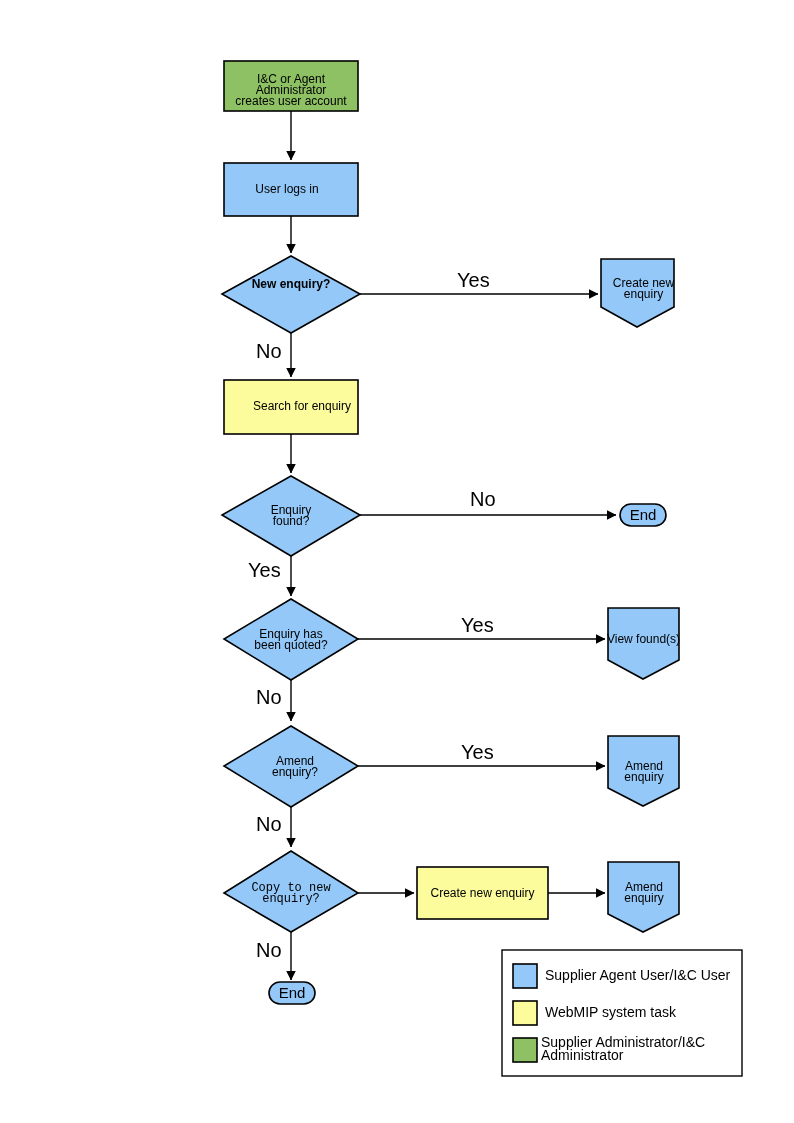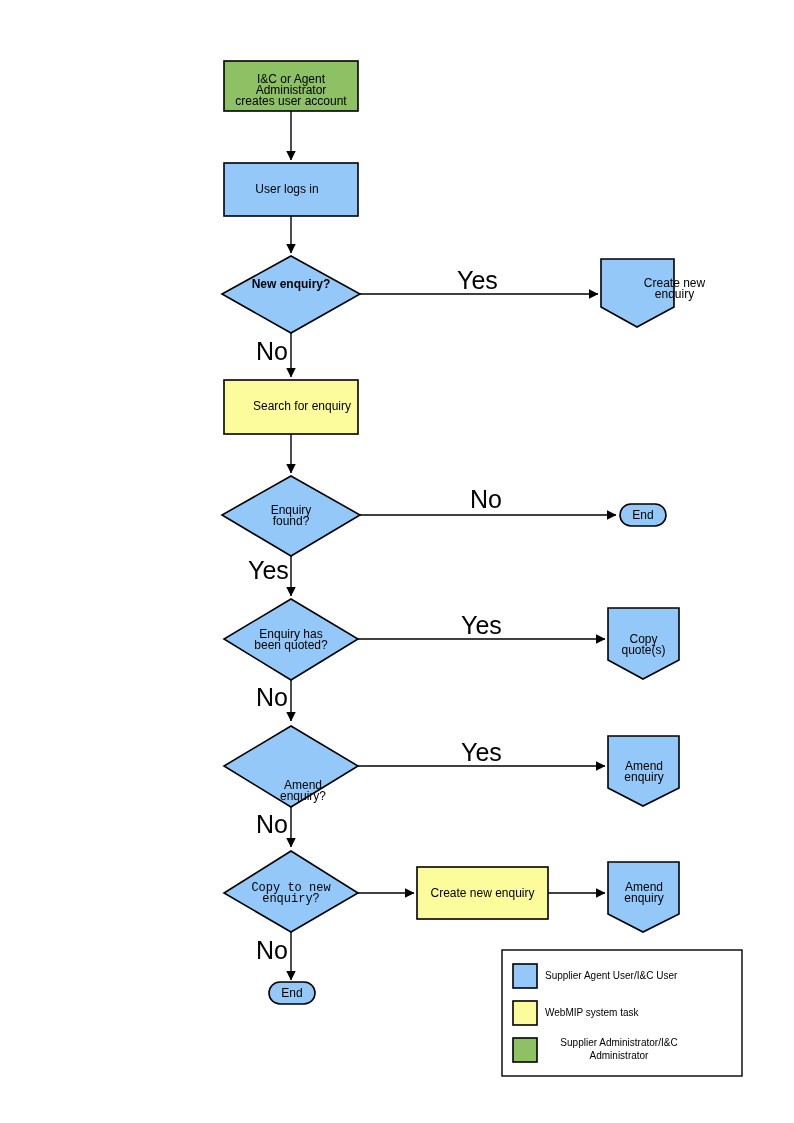--- a/index.html
+++ b/index.html
@@ -29,37 +29,37 @@
     font-family: "Liberation Sans", sans-serif;
     font-size: 12px;
     line-height: 11px;
     pointer-events: none;
     white-space: pre-line;
   }
   .edge-label {
     position: absolute;
     color: #000000;
     font-family: "Liberation Sans", sans-serif;
-    font-size: 25px;
+    font-size: 20px;
     line-height: 21px;
   }
   .legend-label {
     position: absolute;
     color: #000000;
     font-family: "Liberation Sans", sans-serif;
-    font-size: 10px;
+    font-size: 14px;
     line-height: 13px;
     white-space: pre-line;
   }
   .terminator-label {
     position: absolute;
     text-align: center;
     color: #000000;
     font-family: "Liberation Sans", sans-serif;
-    font-size: 12px;
+    font-size: 15px;
     line-height: 10px;
   }
 </style>
 </head>
 <body>
 
 <svg id="canvas" viewBox="0 0 794 1123" xmlns="http://www.w3.org/2000/svg">
   <defs>
     <marker id="arrow" viewBox="0 0 10 10" refX="9.5" refY="5" markerWidth="7" markerHeight="7" orient="auto-start-reverse">
       <path d="M 0 0 L 10 5 L 0 10 z" fill="#000000"></path>
@@ -120,36 +120,36 @@
 </svg>
 
 <div>
   <div class="node-label" style="left:224px; top:74px; width:134px;">I&amp;C or Agent Administrator
 creates user account</div>
 
   <div class="node-label" style="left:212px; top:184px; width:150px;">User logs in</div>
 
   <div class="node-label" style="left:222px; top:279px; width:138px;font-weight:bold;">New enquiry?</div>
 
-  <div class="node-label" style="left:634px; top:278px; width:81px;">Create new
+  <div class="node-label" style="left:603px; top:278px; width:81px;">Create new
 enquiry</div>
 
   <div class="node-label" style="left:224px; top:401px; width:156px;">Search for enquiry</div>
 
   <div class="node-label" style="left:222px; top:505px; width:138px;">Enquiry
 found?</div>
 
   <div class="terminator-label" style="left:620px; top:510px; width:46px;">End</div>
 
   <div class="node-label" style="left:224px; top:629px; width:134px;">Enquiry has
 been quoted?</div>
 
-  <div class="node-label" style="left:606px; top:634px; width:75px;">Copy quote(s)</div>
+  <div class="node-label" style="left:606px; top:634px; width:75px;">View found(s)</div>
 
-  <div class="node-label" style="left:236px; top:756px; width:134px;margin-top:24px;">Amend
+  <div class="node-label" style="left:228px; top:756px; width:134px;">Amend
 enquiry?</div>
 
   <div class="node-label" style="left:605px; top:761px; width:78px;">Amend enquiry</div>
 
   <div class="node-label" style="left:224px; top:883px; width:134px;font-family:Liberation Mono, monospace;">Copy to new
 enquiry?</div>
 
   <div class="node-label" style="left:417px; top:888px; width:131px;">Create new enquiry</div>
 
   <div class="node-label" style="left:605px; top:882px; width:78px;">Amend enquiry</div>
@@ -173,15 +173,15 @@
   <div class="edge-label" style="left:461px; top:742px;">Yes</div>
 
   <div class="edge-label" style="left:256px; top:814px;">No</div>
 
   <div class="edge-label" style="left:256px; top:940px;">No</div>
 </div>
 
 <div>
   <div class="legend-label" style="left:545px; top:969px; width:190px;">Supplier Agent User/I&amp;C User</div>
   <div class="legend-label" style="left:545px; top:1006px; width:190px;">WebMIP system task</div>
-  <div class="legend-label" style="left:524px; top:1036px; width:190px;text-align:center;">Supplier Administrator/I&amp;C
+  <div class="legend-label" style="left:541px; top:1036px; width:190px;">Supplier Administrator/I&amp;C
 Administrator</div>
 </div>
 
 </body></html>

